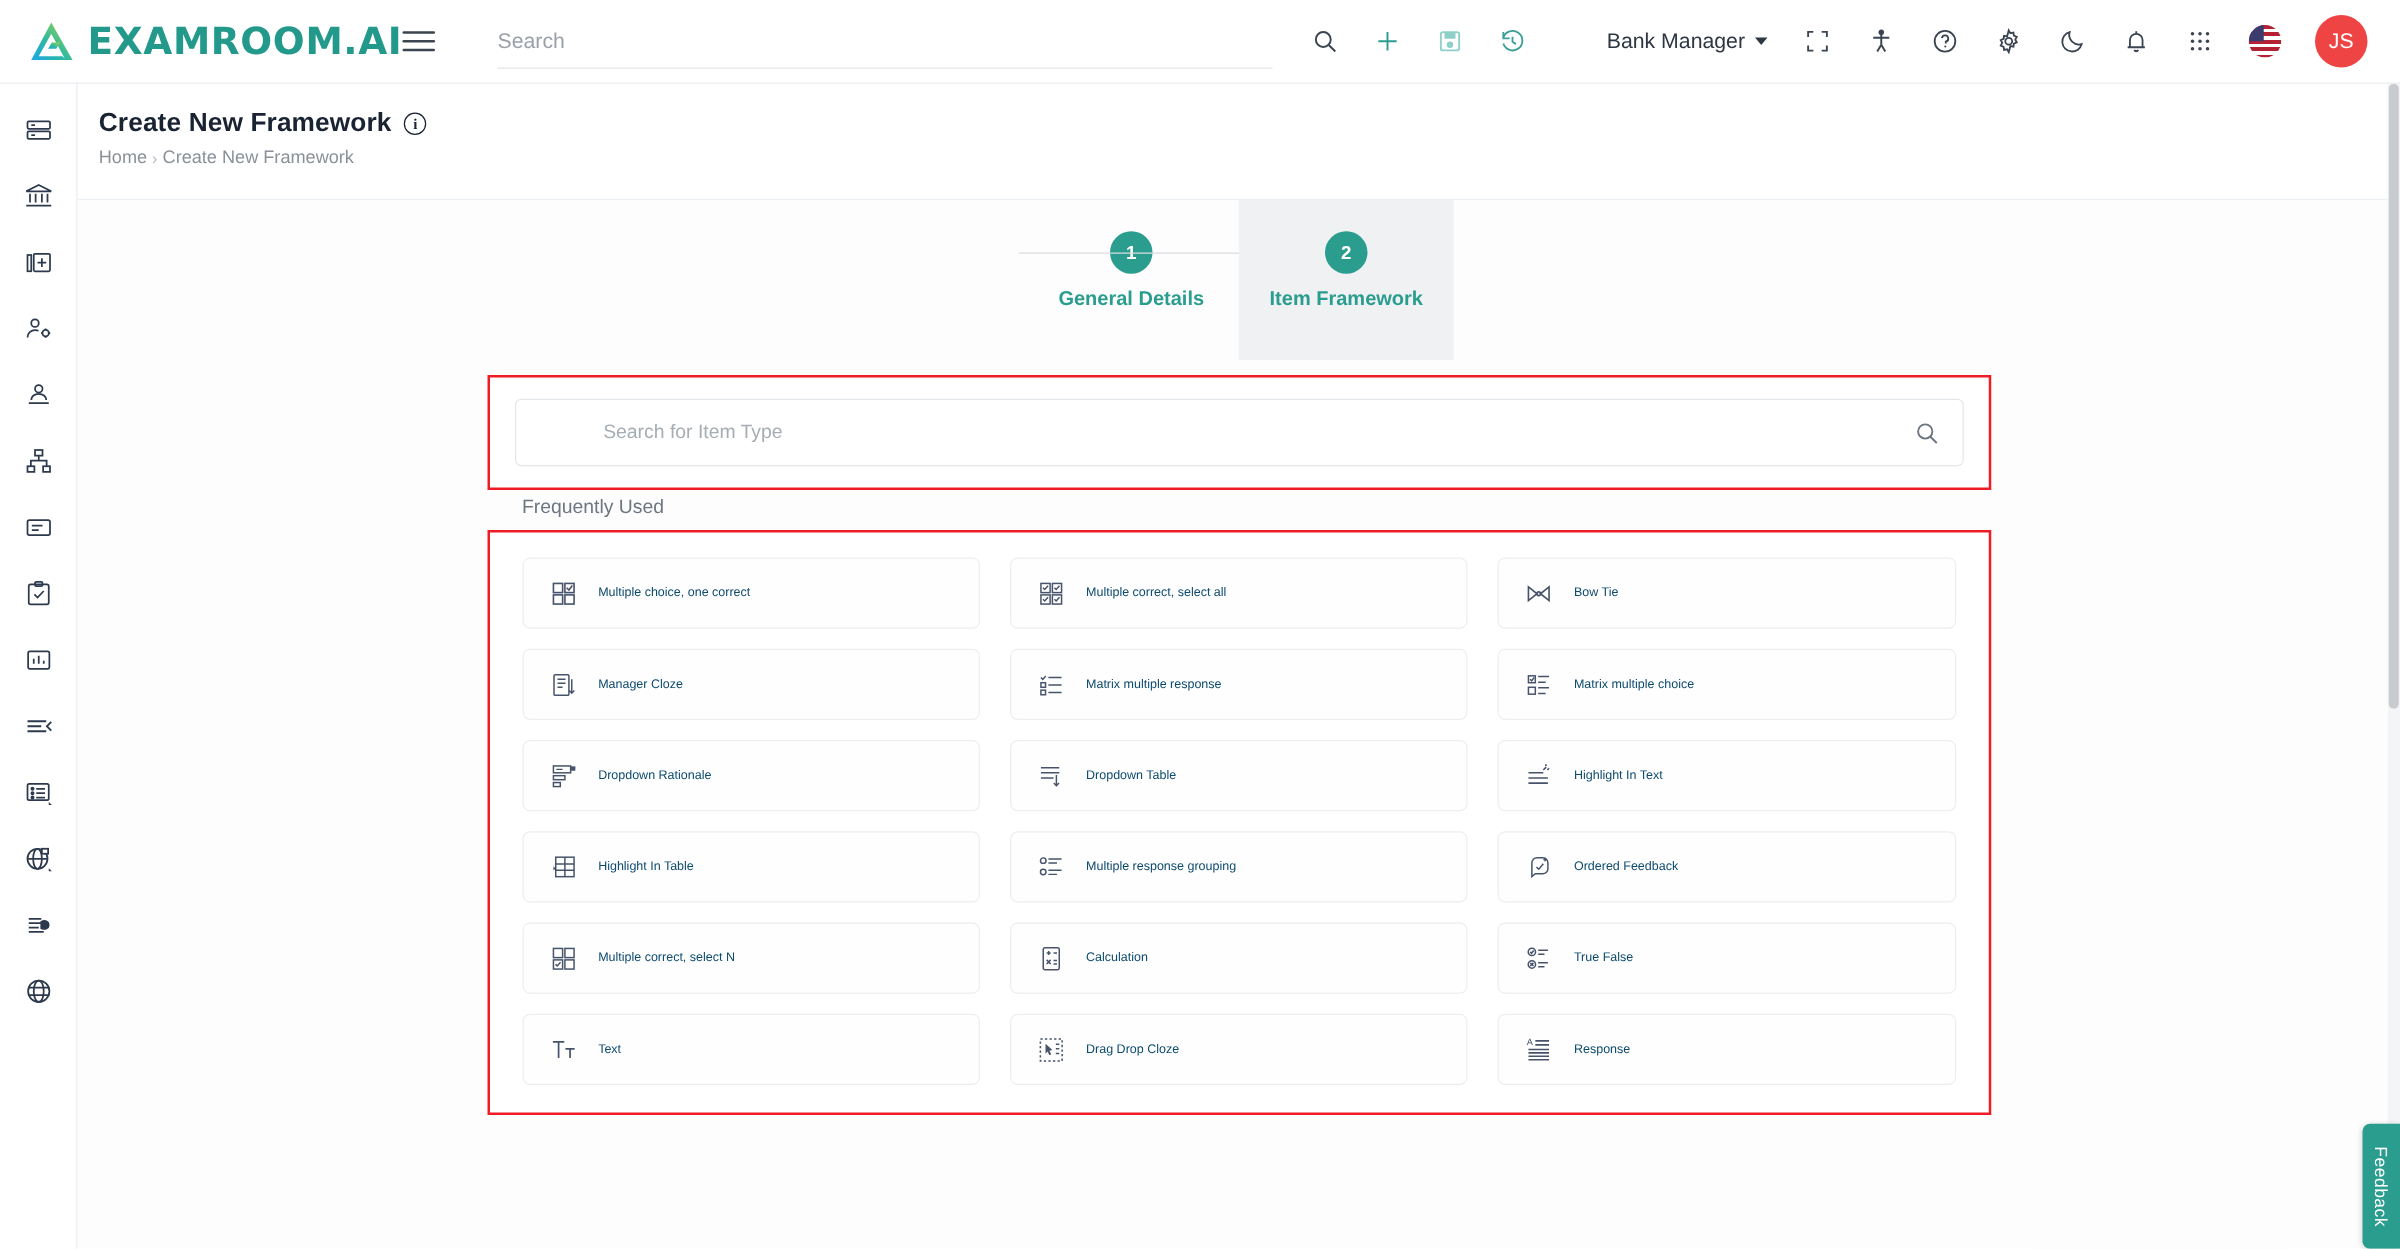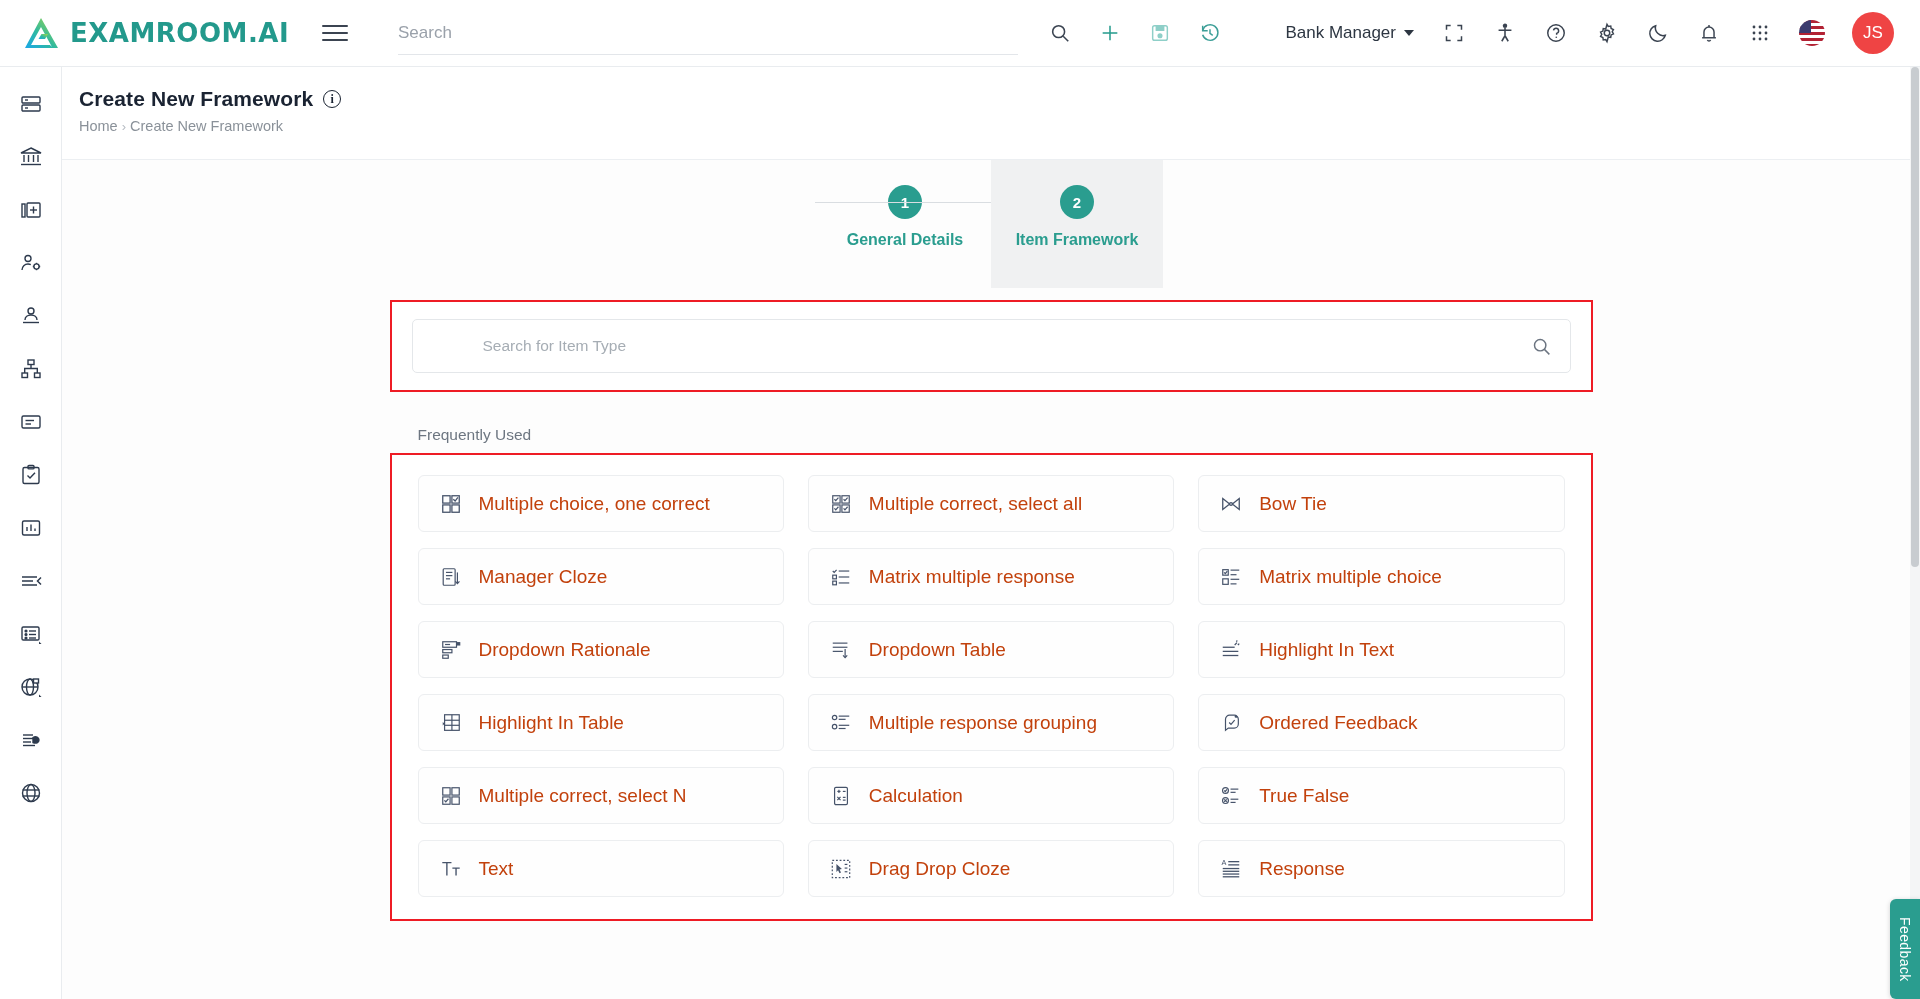--- a/index.html
+++ b/index.html
@@ -15,21 +15,21 @@
   .topbar {
     position: absolute; top: 0; left: 0; width: 1920px; height: 67px;
     background: #ffffff;
     border-bottom: 1px solid #e9ecef;
     display: flex; align-items: center;
     z-index: 30;
   }
   .brand { display: flex; align-items: center; gap: 10px; padding-left: 22px; width: 300px; }
   .brand-mark { width: 38px; height: 34px; flex: 0 0 auto; }
   .brand-name {
-    font-size: 26px; font-weight: bold; letter-spacing: .5px;
+    font-size: 30px; font-weight: bold; letter-spacing: .5px;
     color: #23998c;
     font-family: "DejaVu Sans", sans-serif;
   }
   .hamburger { width: 26px; margin-left: 22px; cursor: pointer; display:flex; flex-direction:column; gap:5px; }
   .hamburger i { display:block; height:2px; background:#3b4451; border-radius:1px; }
 
   .searchwrap {
     margin-left: 50px; width: 620px; height: 44px;
     border-bottom: 1px solid #e3e6ea;
     display: flex; align-items: center; position: relative;
@@ -131,39 +131,39 @@
     height: 54px; border:1px solid #e4e7ea; border-radius:5px;
     display:flex; align-items:center; padding: 0 18px 0 22px; background:#fff;
   }
   .itemsearch input {
     flex:1 1 auto; border:0; outline:0; font-size:15.5px; color:#44505c;
     font-family:"Liberation Sans", sans-serif; background:transparent;margin-left:48px;
   }
   .itemsearch input::placeholder { color:#a6adb4; }
 
   .section-label {
-    width: 1203px; margin: 34px auto 0 auto; padding-left: 28px;
+    width: 1203px; margin: 5px auto 0 auto; padding-left: 28px;
     font-size: 15.5px; color:#6d7681;
   }
 
   .grid-box {
     width: 1203px; margin: 9px auto 0 auto; padding: 20px 26px 22px 26px;
     background:#fff;
   }
   .grid {
     display:grid; grid-template-columns: repeat(3, 1fr);
     column-gap: 24px; row-gap: 16px;
   }
   .card {
     height: 57px; border:1px solid #eceef0; border-radius:6px;
     display:flex; align-items:center; gap:16px; padding: 0 20px;
     background:#fefefe; cursor:pointer;
   }
   .card-ico { width:24px; height:24px; flex:0 0 auto; display:flex; align-items:center; justify-content:center; }
-  .card-txt { font-size:19px; color:#c2410c; white-space:nowrap; }
+  .card-txt { font-size:10px; color:#0c4a6e; white-space:nowrap; }
 
   
   .feedback {
     position: absolute; right: 0; top: 899px;
     width: 30px; height: 100px;
     background:#2a9d8f; color:#fff;
     border-radius: 6px 0 0 6px;
     display:flex; align-items:center; justify-content:center;
     cursor:pointer; z-index: 40;
     box-shadow: 0 1px 5px rgba(0,0,0,.18);

